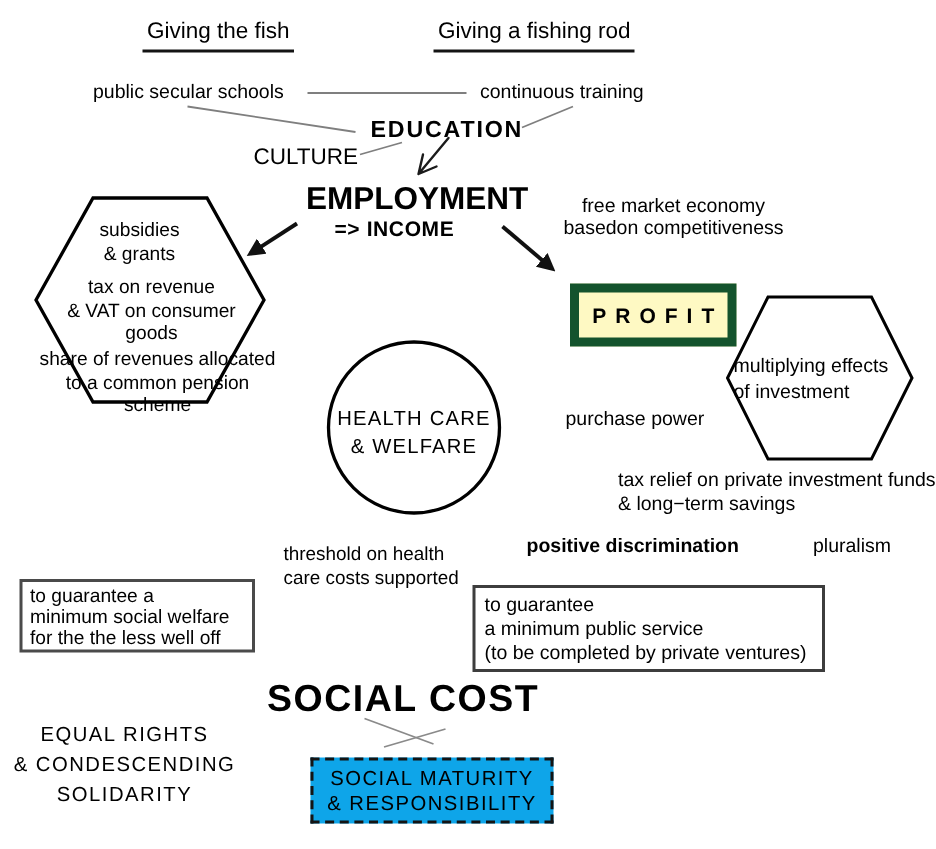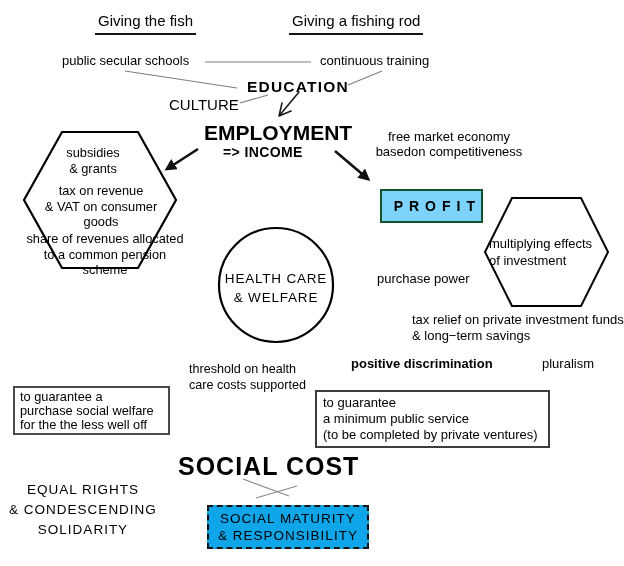--- a/index.html
+++ b/index.html
@@ -16,22 +16,22 @@
     font-size:15px;border-bottom:2.5px solid #141414;padding:0 3px 3px 3px;
   }
   .solid-box{
     position:absolute;border:2px solid #4a4a4a;background:#fff;
   }
   .dashed-box{
     position:absolute;border:2.5px dashed #141414;background:#0ea5e9;
     display:flex;align-items:center;justify-content:center;
   }
   .profit-box{
-    position:absolute;border:2px solid #14532d;background:#7dd3fc;
-    display:flex;align-items:center;justify-content:flex-end;
+    position:absolute;border:6px solid #14532d;background:#fef9c3;
+    display:flex;align-items:center;justify-content:center;
   }
 </style>
 </head>
 <body>
 
 <div class="stage">
 
   <svg class="layer" width="624" height="566" viewBox="0 0 624 566">
     <defs>
       <marker id="ah" viewBox="0 0 10 10" refX="7.5" refY="5" markerWidth="4.6" markerHeight="4.6" orient="auto">
@@ -96,21 +96,21 @@
   <div class="t" style="left:373px;top:312px;font-size:13px;line-height:15.5px;margin-left:39px;">tax relief on private investment funds
 &amp; long−term savings</div>
   <div class="t b" style="left:351px;top:356px;font-size:13px;">positive discrimination</div>
   <div class="t" style="left:542px;top:356px;font-size:13px;">pluralism</div>
 
   <div class="t" style="left:189px;top:362px;font-size:12.6px;line-height:15.5px;">threshold on health
 care costs supported</div>
 
   <div class="solid-box" style="left:13px;top:386px;width:143px;padding:2px 5px;">
     <div style="font-size:12.8px;line-height:13.8px;white-space:pre-line;">to guarantee a
-purchase social welfare
+minimum social welfare
 for the the less well off</div>
   </div>
   <div class="solid-box" style="left:315px;top:390px;width:219px;padding:3px 6px;border-color:#3d3d3d;">
     <div style="font-size:13px;line-height:16px;white-space:pre-line;">to guarantee
 a minimum public service
 (to be completed by private ventures)</div>
   </div>
 
   <div class="t b" style="left:178px;top:452px;font-size:25px;letter-spacing:1px;">SOCIAL COST</div>
 

